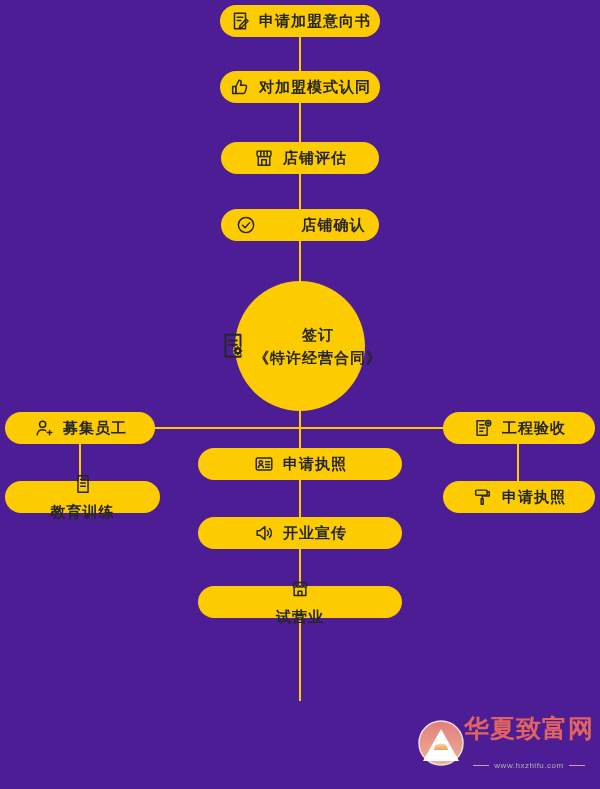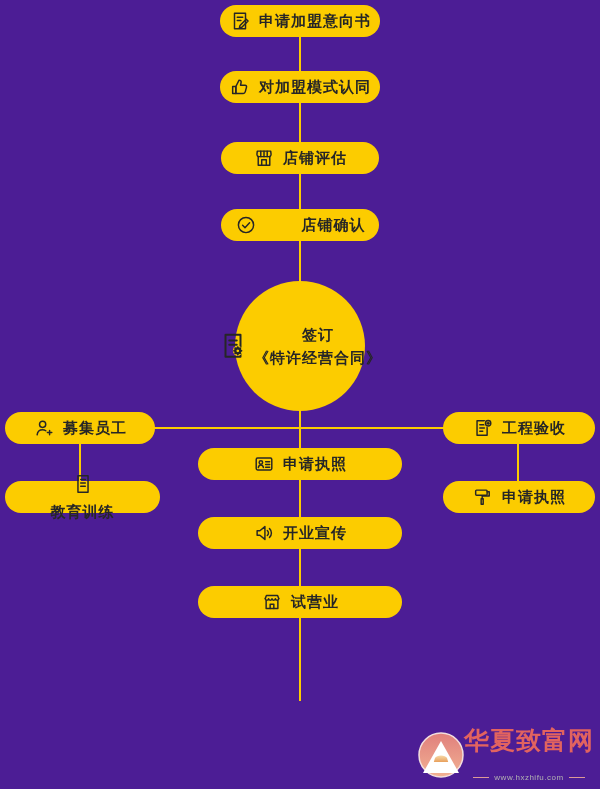--- a/index.html
+++ b/index.html
@@ -25,28 +25,28 @@
   #n1{left:220px;top:71px;width:160px;}
   #n2{left:221px;top:142px;width:158px;}
   #n3{left:221px;top:209px;width:158px;gap:45px;}
   #n4{left:235px;top:281px;width:130px;height:130px;}
   #n5{left:5px;top:412px;width:150px;}
   #n6{left:5px;top:481px;width:155px;flex-direction:column;}
   #n7{left:443px;top:412px;width:152px;}
   #n8{left:443px;top:481px;width:152px;}
   #n9{left:198px;top:448px;width:204px;}
   #n10{left:198px;top:517px;width:204px;}
-  #n11{left:198px;top:586px;width:204px;}
+  #n11{left:198px;top:586px;width:204px;flex-direction:column;}
   #n12{left:234px;top:661px;width:126px;height:126px;font-size:16px;}
   #vline-center{left:299px;top:21px;width:2px;height:680px;}
   #hline-branch{left:80px;top:427px;width:438px;height:2px;}
   #vline-left{left:79px;top:428px;width:2px;height:69px;}
   #vline-right{left:517px;top:428px;width:2px;height:69px;}
   
-  #logo{position:absolute;right:6px;bottom:7px;z-index:3;display:flex;align-items:center;gap:0;}
+  #logo{position:absolute;right:6px;bottom:19px;z-index:3;display:flex;align-items:center;gap:0;}
   #logo-text{display:flex;flex-direction:column;align-items:center;}
   #logo-title{color:#E2635F;font-size:25px;font-weight:800;letter-spacing:1px;line-height:1;}
   #logo-url-row{display:flex;align-items:center;gap:5px;margin-top:20px;}
   #logo-url{color:#b3b3b3;font-size:8px;letter-spacing:.5px;}
   .url-dash{display:block;width:16px;height:1px;background:#dd9a97;}
 </style>
 </head>
 <body>
 
 <div id="stage">

